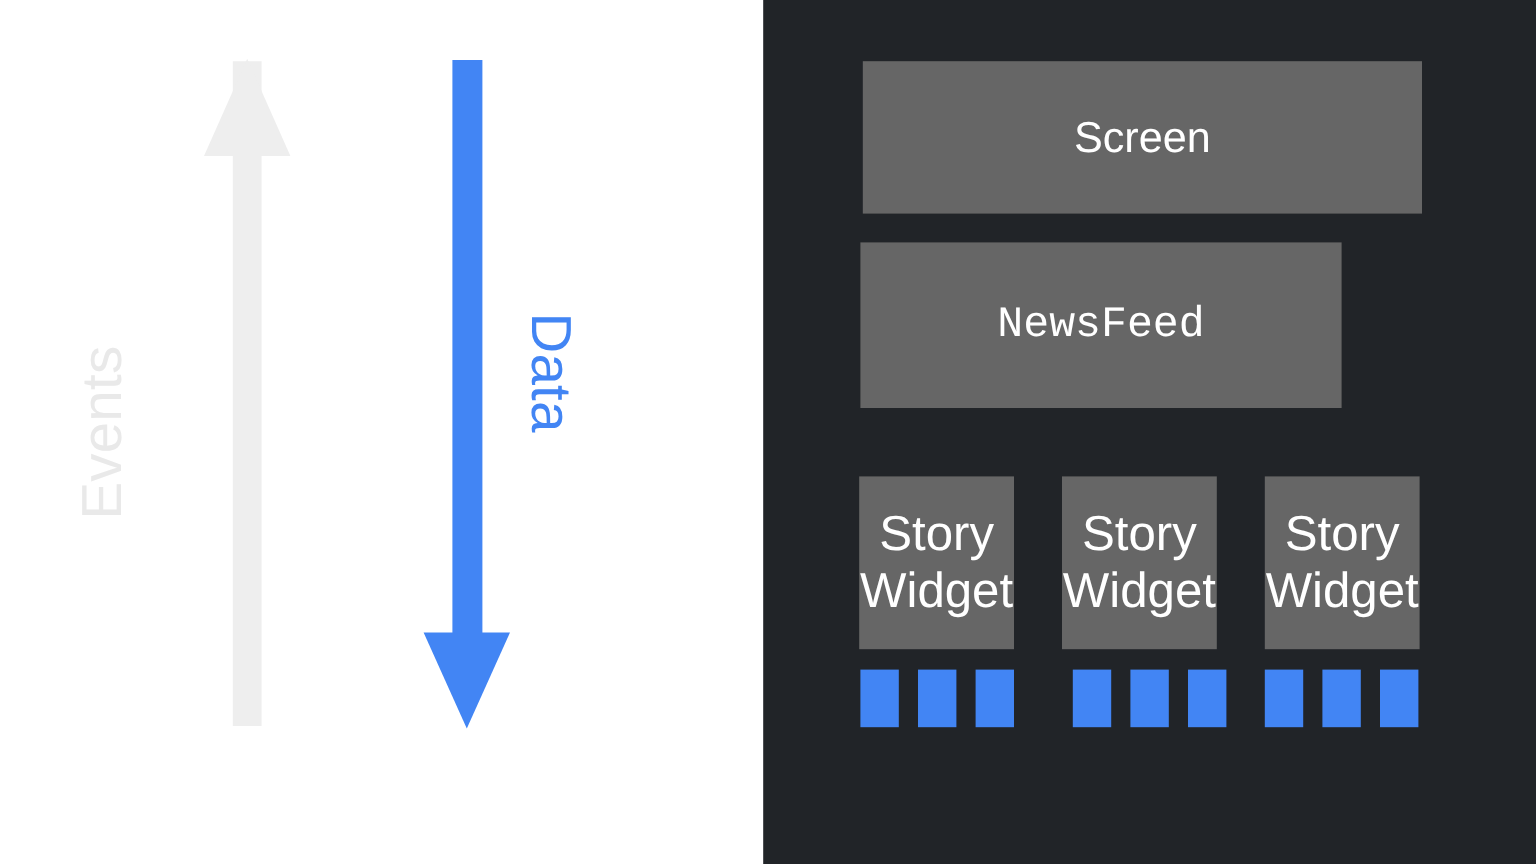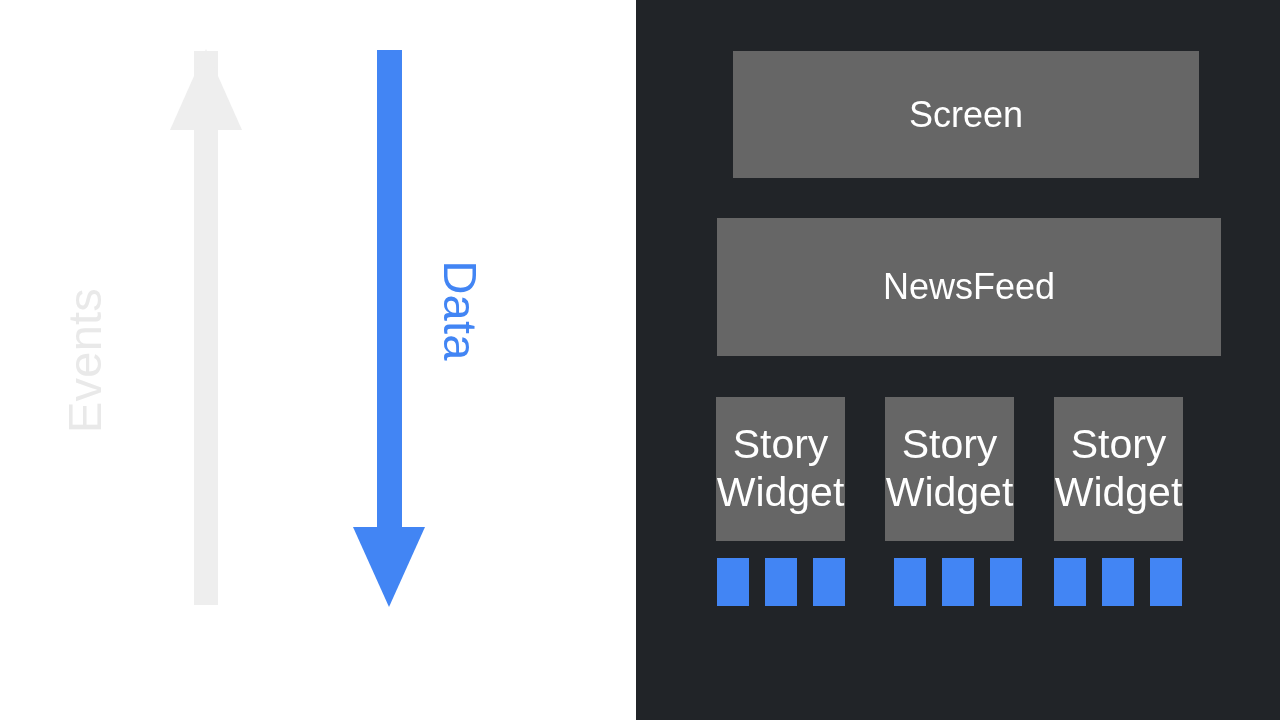--- a/index.html
+++ b/index.html
@@ -98,32 +98,33 @@
     color: #ffffff;
     display: flex;
     align-items: center;
     justify-content: center;
     text-align: center;
     font-weight: 400;
     line-height: 1.14;
   }
 
   #box-screen {
-    left: 97px;
+    left: 83px;
     top: 51px;
     width: 466px;
     height: 127px;
     font-size: 36px;
   }
   #box-newsfeed {
     left: 81px;
-    top: 218px;
-    width: 504px;
+    top: 202px;
+    width: 401px;
     height: 138px;
     font-size: 36px;
+    font-family: Liberation Mono, monospace;
   }
 
   .widget-row {
     position: absolute;
     left: 80px;
     top: 397px;
     width: 467px;
     height: 144px;
     display: flex;
     justify-content: space-between;

